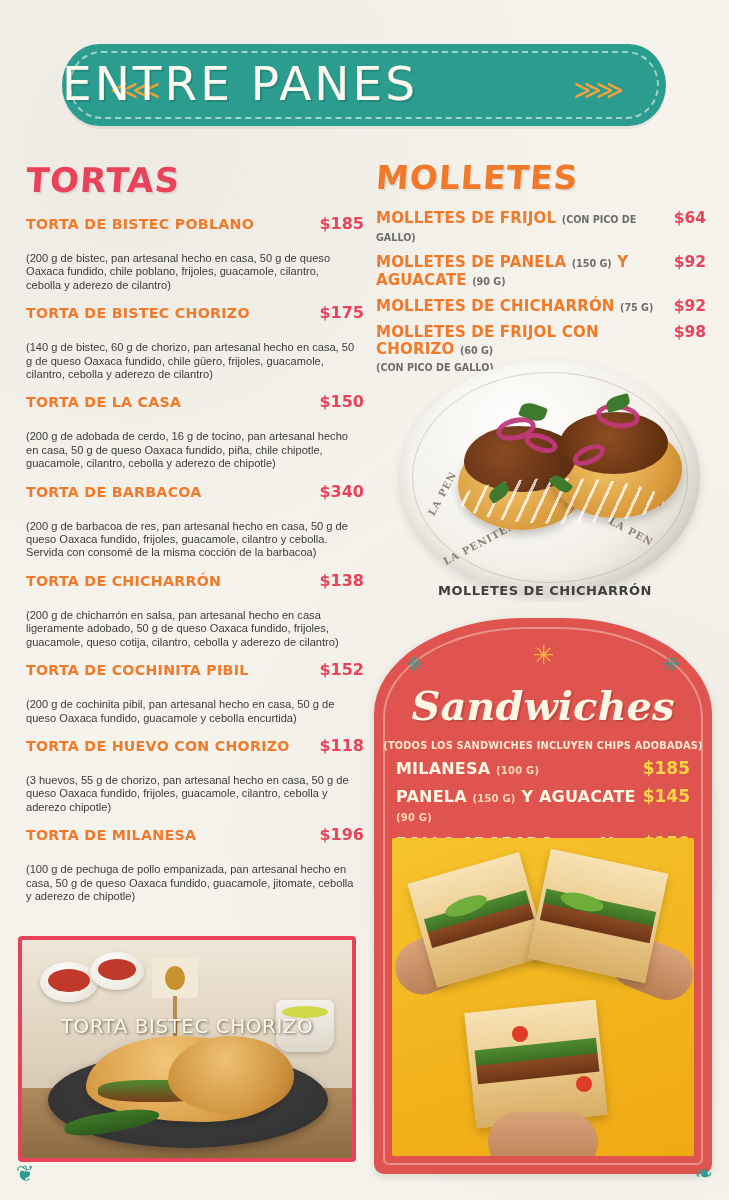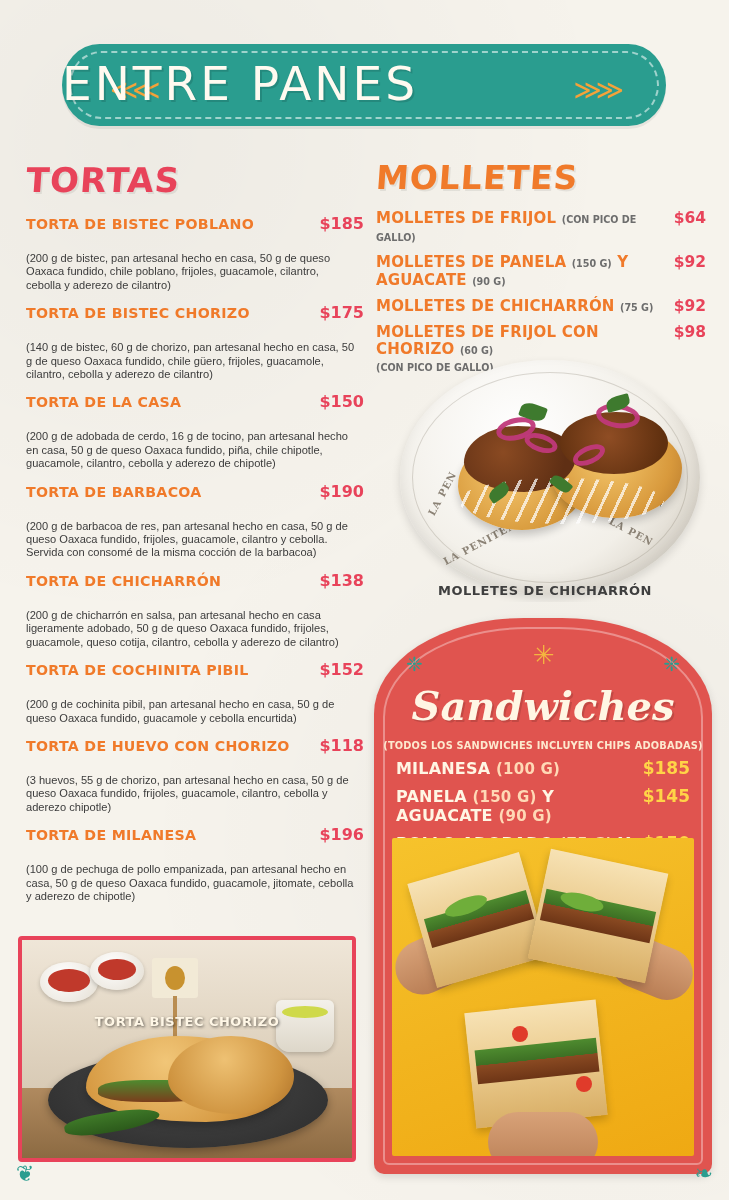--- a/index.html
+++ b/index.html
@@ -321,21 +321,21 @@
   }
   .sand-name {
     font-family: "DejaVu Sans", sans-serif;
     font-weight: bold;
     font-size: 16px;
     color: #fff6e4;
     text-transform: uppercase;
     letter-spacing: 0.2px;
   }
   .sand-name .sub {
-    font-size: 15px;
+    font-size: 10px;
     color: #ffd9b6;
   }
   .sand-price {
     font-family: "DejaVu Sans", sans-serif;
     font-weight: bold;
     font-size: 17px;
     color: #ffd447;
   }
 
   
@@ -489,22 +489,22 @@
     position: absolute;
     left: 151px; top: 56px;
     width: 4px; height: 46px;
     background: #b98d51;
   }
   .tp-caption {
     position: absolute;
     left: 0; right: 0; top: 74px;
     text-align: center;
     font-family: "DejaVu Sans", sans-serif;
-    font-weight: bold;
-    font-size: 13px;
+    font-weight: normal;
+    font-size: 20px;
     color: #fff7e6;
     text-transform: uppercase;
     letter-spacing: 0.5px;
     text-shadow: 1px 1px 3px rgba(0,0,0,0.6);
   }
 
   
   .corner {
     position: absolute;
     color: #2a9d8f;
@@ -548,21 +548,21 @@
       <div class="item-head">
         <span class="item-name">Torta de la Casa</span>
         <span class="item-price">$150</span>
       </div>
       <div class="item-desc">(200 g de adobada de cerdo, 16 g de tocino, pan artesanal hecho en casa, 50 g de queso Oaxaca fundido, piña, chile chipotle, guacamole, cilantro, cebolla y aderezo de chipotle)</div>
     </div>
 
     <div class="item">
       <div class="item-head">
         <span class="item-name">Torta de Barbacoa</span>
-        <span class="item-price">$190</span>
+        <span class="item-price">$340</span>
       </div>
       <div class="item-desc">(200 g de barbacoa de res, pan artesanal hecho en casa, 50 g de queso Oaxaca fundido, frijoles, guacamole, cilantro y cebolla. Servida con consomé de la misma cocción de la barbacoa)</div>
     </div>
 
     <div class="item">
       <div class="item-head">
         <span class="item-name">Torta de Chicharrón</span>
         <span class="item-price">$138</span>
       </div>
       <div class="item-desc">(200 g de chicharrón en salsa, pan artesanal hecho en casa ligeramente adobado, 50 g de queso Oaxaca fundido, frijoles, guacamole, queso cotija, cilantro, cebolla y aderezo de cilantro)</div>

